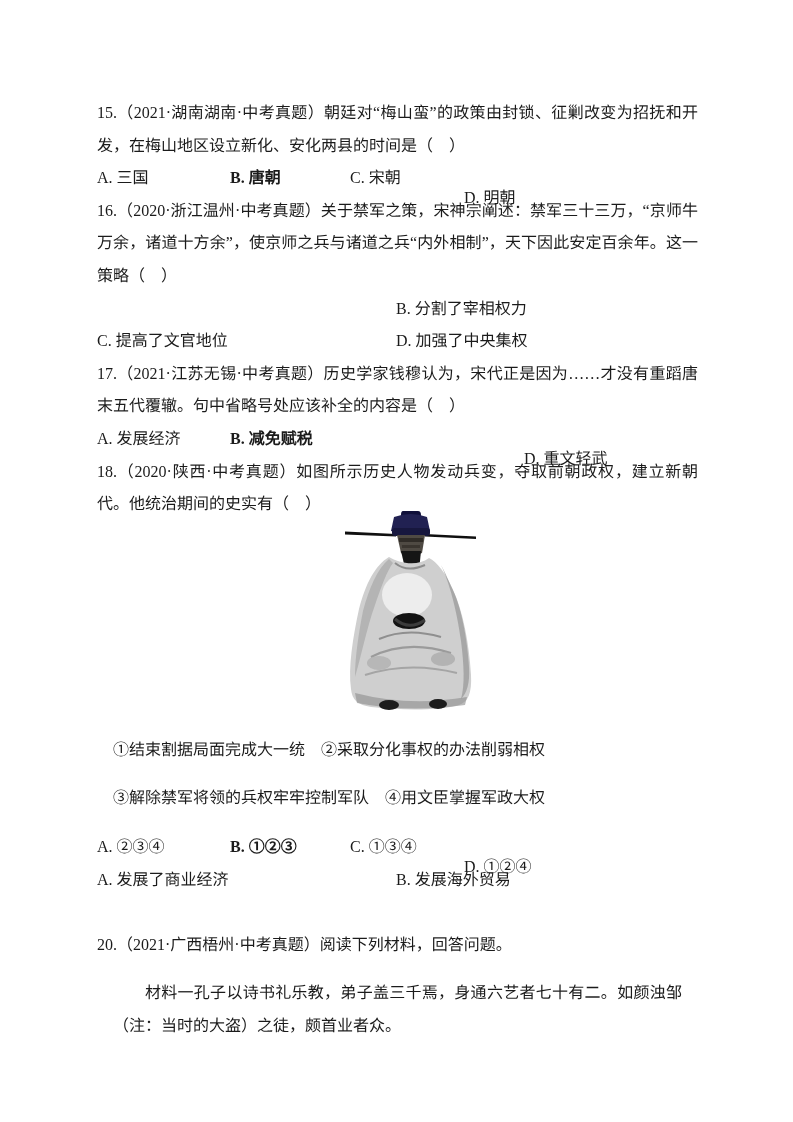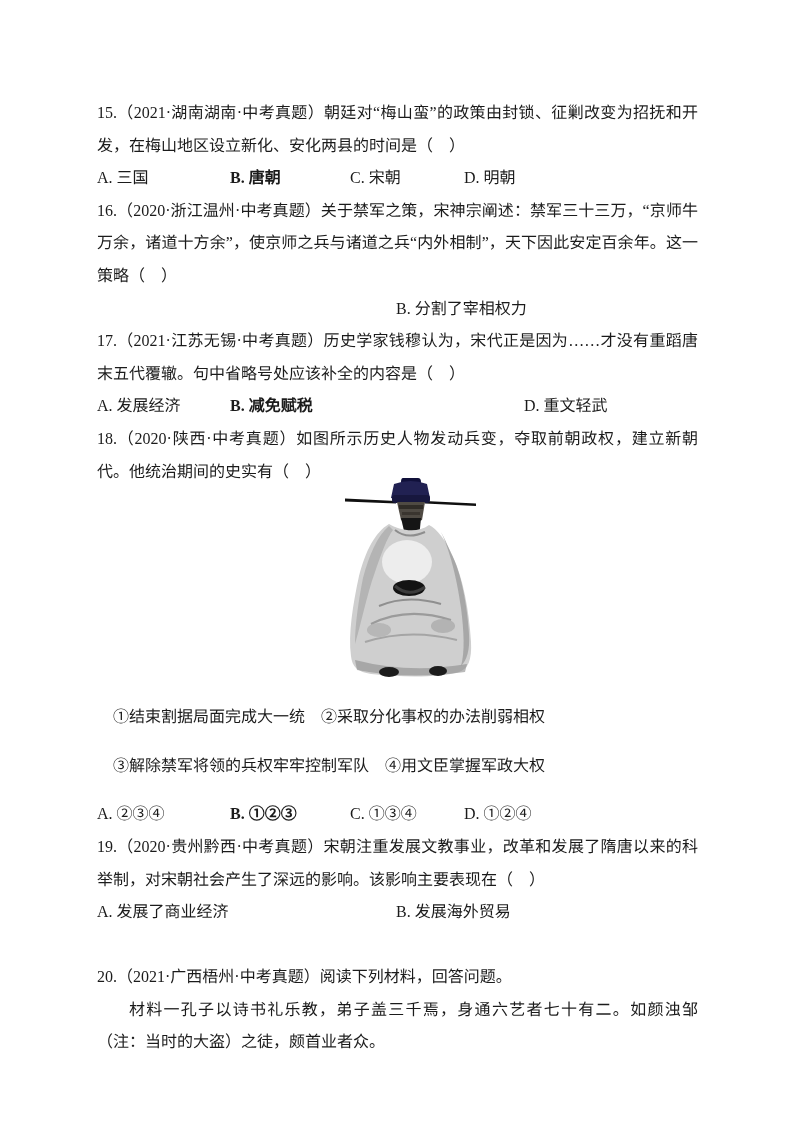--- a/index.html
+++ b/index.html
@@ -27,37 +27,37 @@
     height:32.6px;
   }
   .opt-row span{
     position:absolute;
     top:0;
     white-space:nowrap;
   }
   .cols4 .o1{left:0;}
   .cols4 .o2{left:133px;font-weight:bold;}
   .cols4 .o3{left:253px;}
-  .cols4 .o4{left:367px;}
+  .cols4 .o4{left:367px;margin-top:20px;}
   .q17 .o4{left:427px;}
   .cols2 .o1{left:0;}
   .cols2 .o2{left:299px;}
   .figure-block{
     height:197px;
     position:relative;
   }
   .figure-block svg{
     position:absolute;
     left:248px;
     top:-14px;
   }
   .items p{margin:16px;}
   .q20{margin-top:32.6px;}
   .material{
-    margin:0;
+    margin:16px;
     text-indent:32px;
     text-align:justify;
     text-justify:inter-ideograph;
   }
 </style>
 </head>
 <body>
 
 <div class="page">
 
@@ -68,20 +68,24 @@
       <span class="o2">B. 唐朝</span>
       <span class="o3">C. 宋朝</span>
       <span class="o4">D. 明朝</span>
     </div>
   </section>
 
   <section>
     <p class="stem">16.（2020·浙江温州·中考真题）关于禁军之策，宋神宗阐述：禁军三十三万，“京师牛万余，诸道十方余”，使京师之兵与诸道之兵“内外相制”，天下因此安定百余年。这一策略（　）</p>
     <div class="opt-row cols2">
       <span class="o2">B. 分割了宰相权力</span>
+    </div>
+    <div class="opt-row cols2">
+      <span class="o1">C. 提高了文官地位</span>
+      <span class="o2">D. 加强了中央集权</span>
     </div>
   </section>
 
   <section>
     <p class="stem">17.（2021·江苏无锡·中考真题）历史学家钱穆认为，宋代正是因为……才没有重蹈唐末五代覆辙。句中省略号处应该补全的内容是（　）</p>
     <div class="opt-row cols4 q17">
       <span class="o1">A. 发展经济</span>
       <span class="o2">B. 减免赋税</span>
       <span class="o4">D. 重文轻武</span>
     </div>
@@ -148,21 +152,20 @@
 
     <div class="opt-row cols4">
       <span class="o1">A. ②③④</span>
       <span class="o2">B. ①②③</span>
       <span class="o3">C. ①③④</span>
       <span class="o4">D. ①②④</span>
     </div>
   </section>
 
   <section>
-    <p class="stem">19.（2020·贵州黔西·中考真题）宋朝注重发展文教事业，改革和发展了隋唐以来的科举制，对宋朝社会产生了深远的影响。该影响主要表现在（　）</p>
     <div class="opt-row cols2">
       <span class="o1">A. 发展了商业经济</span>
       <span class="o2">B. 发展海外贸易</span>
     </div>
   </section>
 
   <section class="q20">
     <p class="stem">20.（2021·广西梧州·中考真题）阅读下列材料，回答问题。</p>
     <p class="material">材料一孔子以诗书礼乐教，弟子盖三千焉，身通六艺者七十有二。如颜浊邹（注：当时的大盗）之徒，颇首业者众。</p>
   </section>

